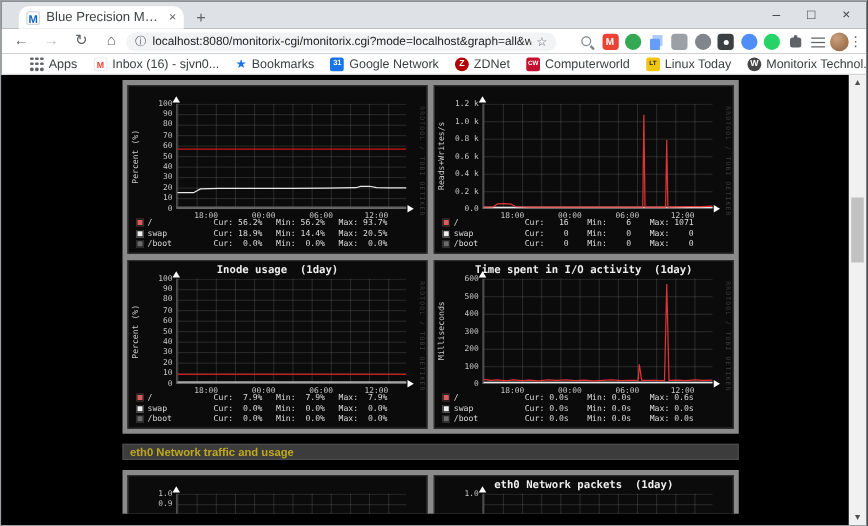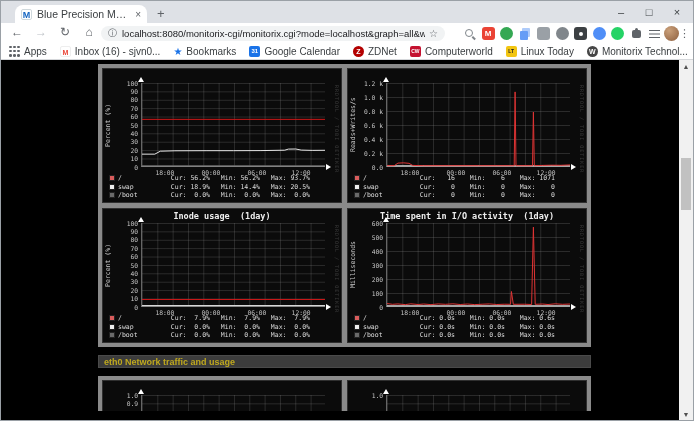--- a/index.html
+++ b/index.html
@@ -52,21 +52,21 @@
   .ext.puzzle{background:transparent!important;}
   .ext.puzzle::before{content:"";position:absolute;left:2px;top:3px;width:9px;height:8px;
        background:#5f6368;border-radius:2px;}
   .ext.puzzle::after{content:"";position:absolute;left:5px;top:0.5px;width:3.5px;height:3.5px;
        border-radius:50%;background:#5f6368;}
   .avatar{position:absolute;right:14px;top:25px;width:15px;height:15px;border-radius:50%;
        background:radial-gradient(circle at 35% 30%,#caa07a,#8d5f3f);}
   .menudots{position:absolute;right:3px;top:26px;color:#5f6368;font-size:11px;}
 
   .bookmarks{position:absolute;left:0;top:42px;width:100%;height:17px;background:#fff;
-       border-bottom:1px solid #d5d7da;display:flex;align-items:center;padding:0 8px;gap:13px;
+       border-bottom:1px solid #d5d7da;display:flex;align-items:center;padding:0 23px;gap:13px;
        font-size:10px;color:#3c4043;white-space:nowrap;}
   .bm{display:flex;align-items:center;gap:4px;flex:0 0 auto;}
   .bm-ic{width:11px;height:11px;border-radius:2px;font-size:7px;font-weight:bold;color:#fff;
        text-align:center;line-height:11px;flex:0 0 auto;}
   .appsgrid{width:11px;height:11px;display:grid;grid-template-columns:repeat(3,1fr);gap:1.5px;}
   .appsgrid i{background:#5f6368;border-radius:50%;}
 
   
   .content{position:absolute;left:0;top:59px;width:680px;height:362px;background:#000;overflow:hidden;}
   .mx{position:absolute;left:97px;top:4px;width:493px;}
@@ -171,21 +171,21 @@
   <span class="bm">
     <span class="bm-ic" style="background:#fff;color:#ea4335;border:1px solid #eee;">M</span>
     <span>Inbox (16) - sjvn0...</span>
   </span>
   <span class="bm">
     <span style="color:#1a73e8;font-size:10px;">★</span>
     <span>Bookmarks</span>
   </span>
   <span class="bm">
     <span class="bm-ic" style="background:#1a73e8;font-size:6px;">31</span>
-    <span>Google Calendar</span>
+    <span>Google Network</span>
   </span>
   <span class="bm">
     <span class="bm-ic" style="background:#b30000;border-radius:50%;">Z</span>
     <span>ZDNet</span>
   </span>
   <span class="bm">
     <span class="bm-ic" style="background:#c41230;font-size:5px;">CW</span>
     <span>Computerworld</span>
   </span>
   <span class="bm">
@@ -332,20 +332,21 @@
     <div class="sec-hdr gwrap2-hdr" style="margin-top:8px;">eth0 Network traffic and usage</div>
     <div class="gwrap gwrap2">
       <div class="panel">
           <div class="g-ylabel">bits/s</div>
           <div class="g-plot" style="background-size: 15.33px 8.4px, 15.33px 8.4px;"></div>
           <span class="ytick" style="top: 10.5px;">1.0</span>
           <span class="ytick" style="top: 18.9px;">0.9</span>
           <div class="arr-up"></div>
         </div>
       <div class="panel">
+          <div class="g-title">eth0 Network packets  (1day)</div>
           <div class="g-ylabel">Packets/s</div>
           <div class="g-plot" style="background-size: 15.33px 8.4px, 15.33px 8.4px;"></div>
           <span class="ytick" style="top: 10.5px;">1.0</span>
           <div class="arr-up"></div>
         </div>
     </div>
   </div>
 </div>
 
 <div class="sbar">

